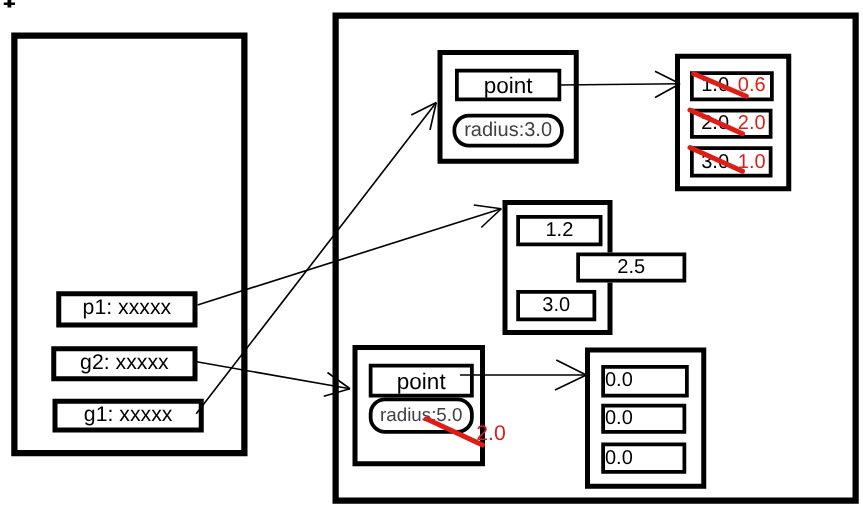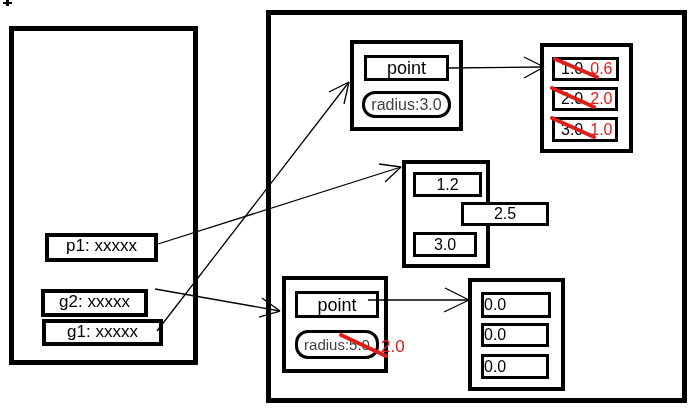--- a/index.html
+++ b/index.html
@@ -43,21 +43,21 @@
     <div class="abs cursor-bar" style="left:6px;top:0;width:3px;height:6px;"></div>
   </div>
 
   <div>
     <div class="abs frame" style="left:9px;top:26px;width:189px;height:339px;"></div>
 
     <div class="abs varbox" style="left:45px;top:233px;width:113px;height:29px;">
       <span>p1: xxxxx</span>
     </div>
 
-    <div class="abs varbox" style="left:41px;top:277px;width:107px;height:28px;margin-top:12px;">
+    <div class="abs varbox" style="left:41px;top:277px;width:117px;height:28px;">
       <span>g2: xxxxx</span>
     </div>
 
     <div class="abs varbox" style="left:42px;top:319px;width:121px;height:27px;">
       <span>g1: xxxxx</span>
     </div>
   </div>
 
   <div>
     <div class="abs frame" style="left:266px;top:10px;width:421px;height:393px;"></div>
@@ -92,21 +92,21 @@
       <span>2.5</span>
     </div>
     <div class="abs cell" style="left:413px;top:232px;width:64px;height:25px;">
       <span>3.0</span>
     </div>
 
     <div class="abs objbox" style="left:282px;top:276px;width:106px;height:97px;"></div>
     <div class="abs cell ptext" style="left:295px;top:291px;width:84px;height:27px;">
       <span>point</span>
     </div>
-    <div class="abs cell radius-text" style="left:295px;top:330px;width:84px;height:29px;font-size:15px;align-items:center;">
+    <div class="abs cell radius-text" style="left:295px;top:318px;width:84px;height:29px;font-size:15px;align-items:center;">
       <span>radius:</span>
         <span>5.0</span>
     </div>
     <div class="abs red-free" style="left:381px;top:338px;">2.0</div>
 
     <div class="abs objbox" style="left:468px;top:278px;width:97px;height:113px;"></div>
     <div class="abs cell num-left" style="left:481px;top:292px;width:70px;height:26px;">
       <span>0.0</span>
     </div>
     <div class="abs cell num-left" style="left:481px;top:323px;width:68px;height:24px;">

